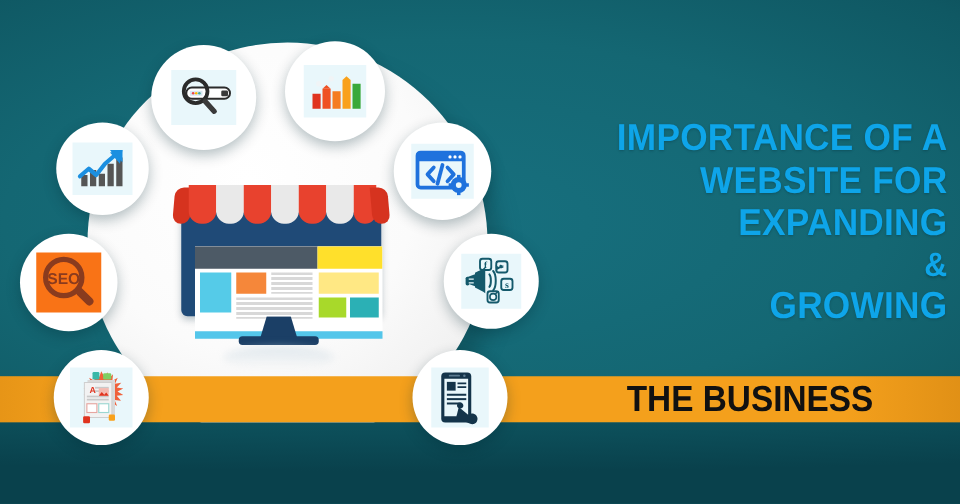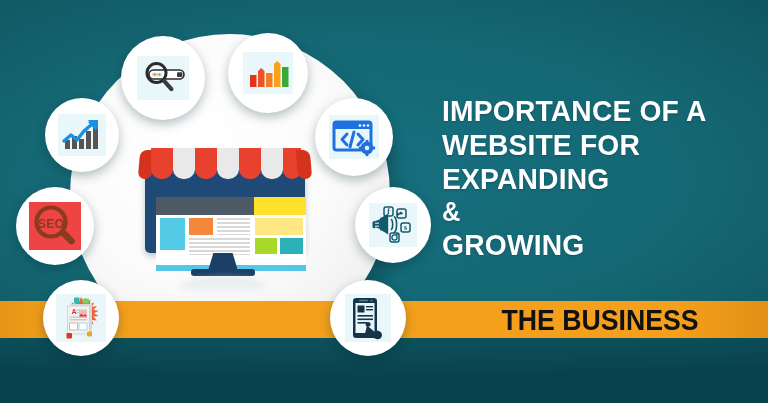--- a/index.html
+++ b/index.html
@@ -95,22 +95,22 @@
   }
   .bubble .tile{
     background:#e9f7fb;
     display:flex;align-items:center;justify-content:center;
     overflow:hidden;
   }
 
   
   .headline{
     position:absolute;left:432px;top:94px;width:336px;
-    text-align:left;
-    color:#ffffff;
+    text-align:right;
+    color:#0ea5e9;
     font-weight:bold;
     font-family:"Liberation Sans Narrow","Liberation Sans",sans-serif;
     letter-spacing:.2px;
   }
   .hl-line{
     font-size:30px;line-height:34px;
     text-transform:uppercase;
     transform:scaleX(.94);
     text-shadow:0 1px 2px rgba(0,25,32,.25);
   }
@@ -239,21 +239,21 @@
           <rect x="35.6" y="23.9" width="2.8" height="3.2"></rect>
           <rect x="35.6" y="36.9" width="2.8" height="3.2"></rect>
           <rect x="28.9" y="30.6" width="3.2" height="2.8"></rect>
           <rect x="41.9" y="30.6" width="3.2" height="2.8"></rect>
         </g>
       </svg>
     </div>
   </div>
 
   <div class="bubble" style="left:16px;top:187px;width:78px;height:78px;">
-    <div class="tile" style="width:52px;height:48px;background:#ef4444;">
+    <div class="tile" style="width:52px;height:48px;background:#f97316;">
       <svg width="50" height="46" viewBox="0 0 50 46">
         <circle cx="21" cy="19" r="14.5" fill="none" stroke="#8a3b1e" stroke-width="4.2"></circle>
         <rect x="30" y="28" width="6.5" height="17" rx="3.2" fill="#8a3b1e" transform="rotate(-45 33 30)"></rect>
         <text x="21" y="24.5" text-anchor="middle" font-family="'Liberation Sans',sans-serif" font-size="12.5" font-weight="bold" fill="#8a3b1e">SEO</text>
       </svg>
     </div>
   </div>
 
   <div class="bubble" style="left:355px;top:187px;width:76px;height:76px;">
     <div class="tile" style="width:48px;height:44px;">

